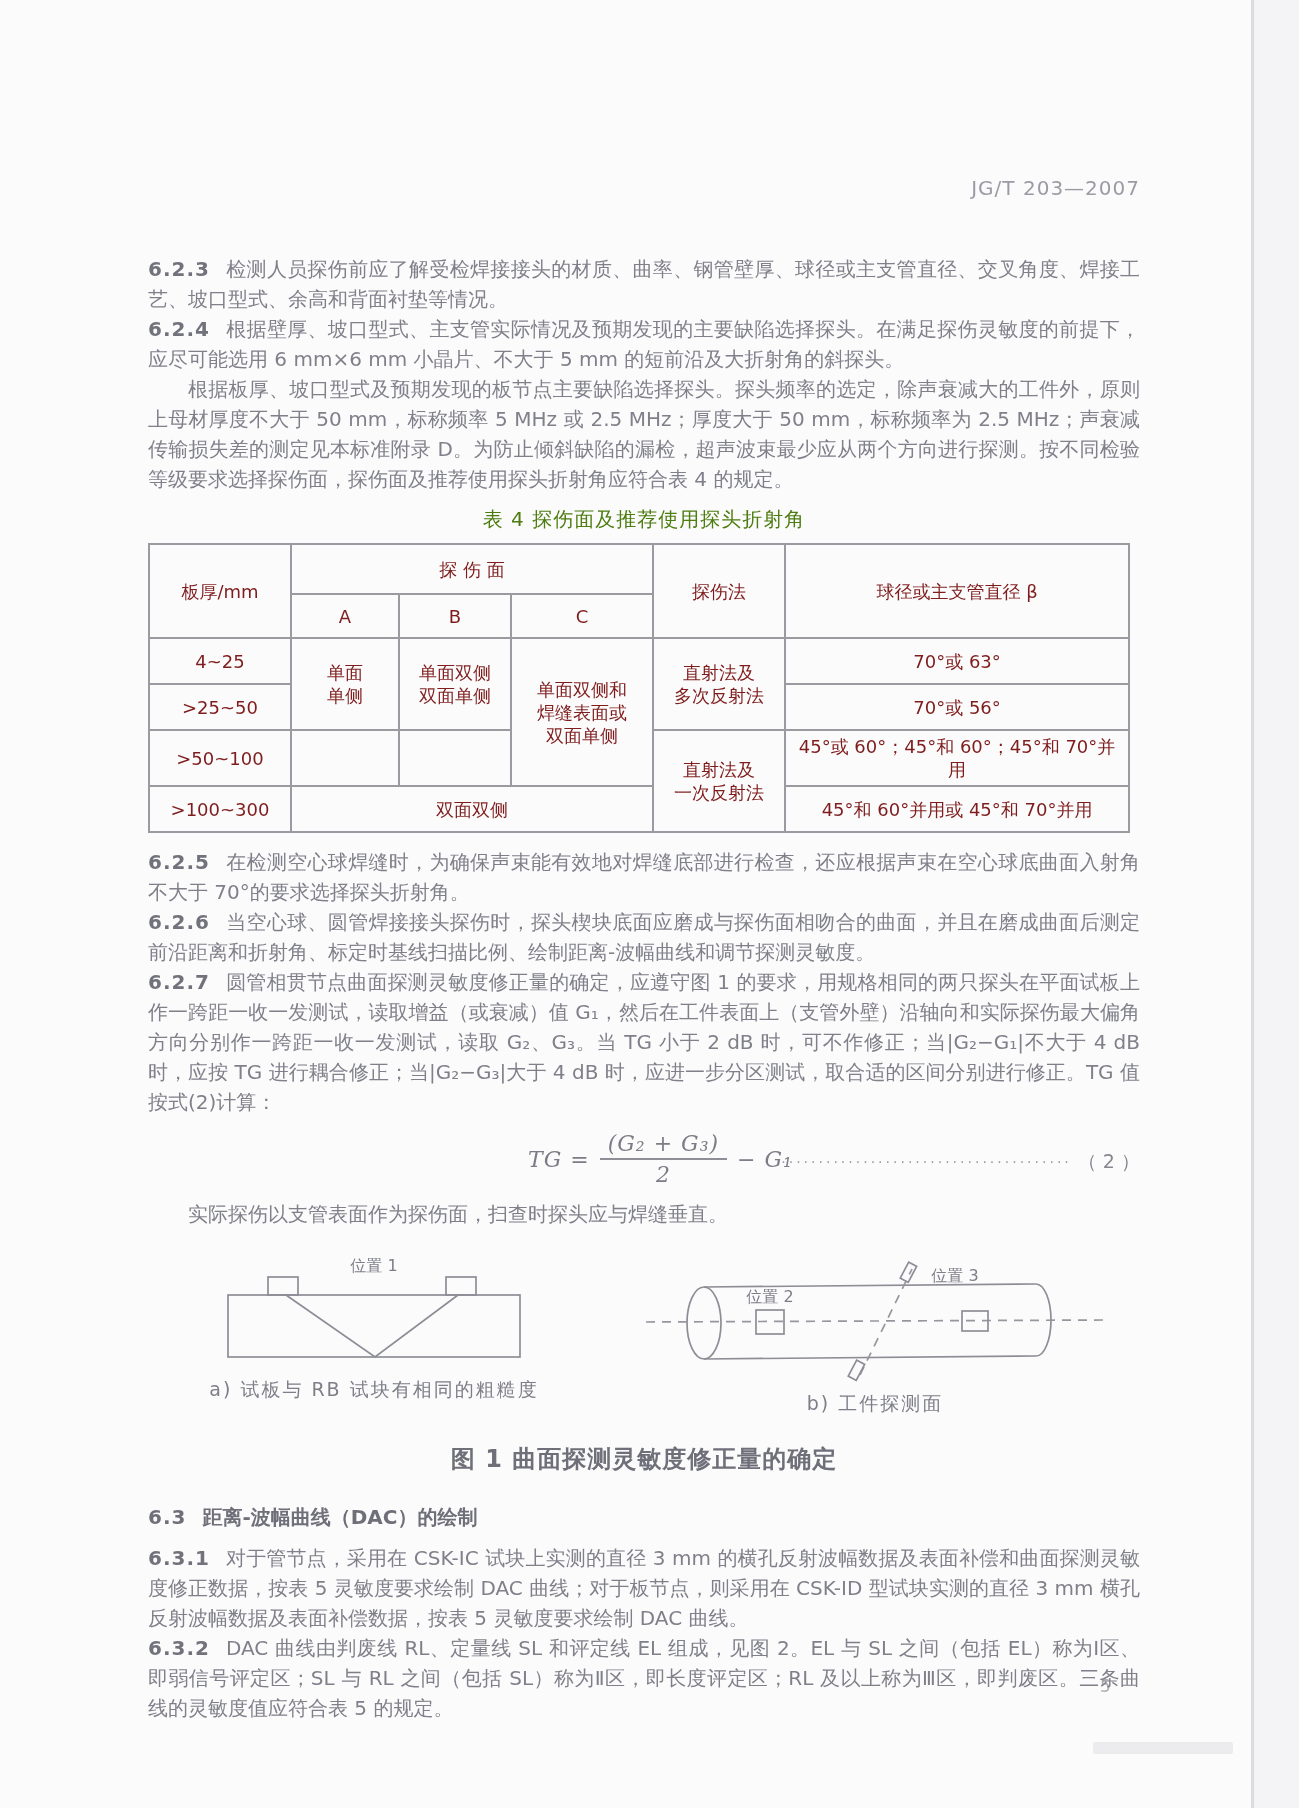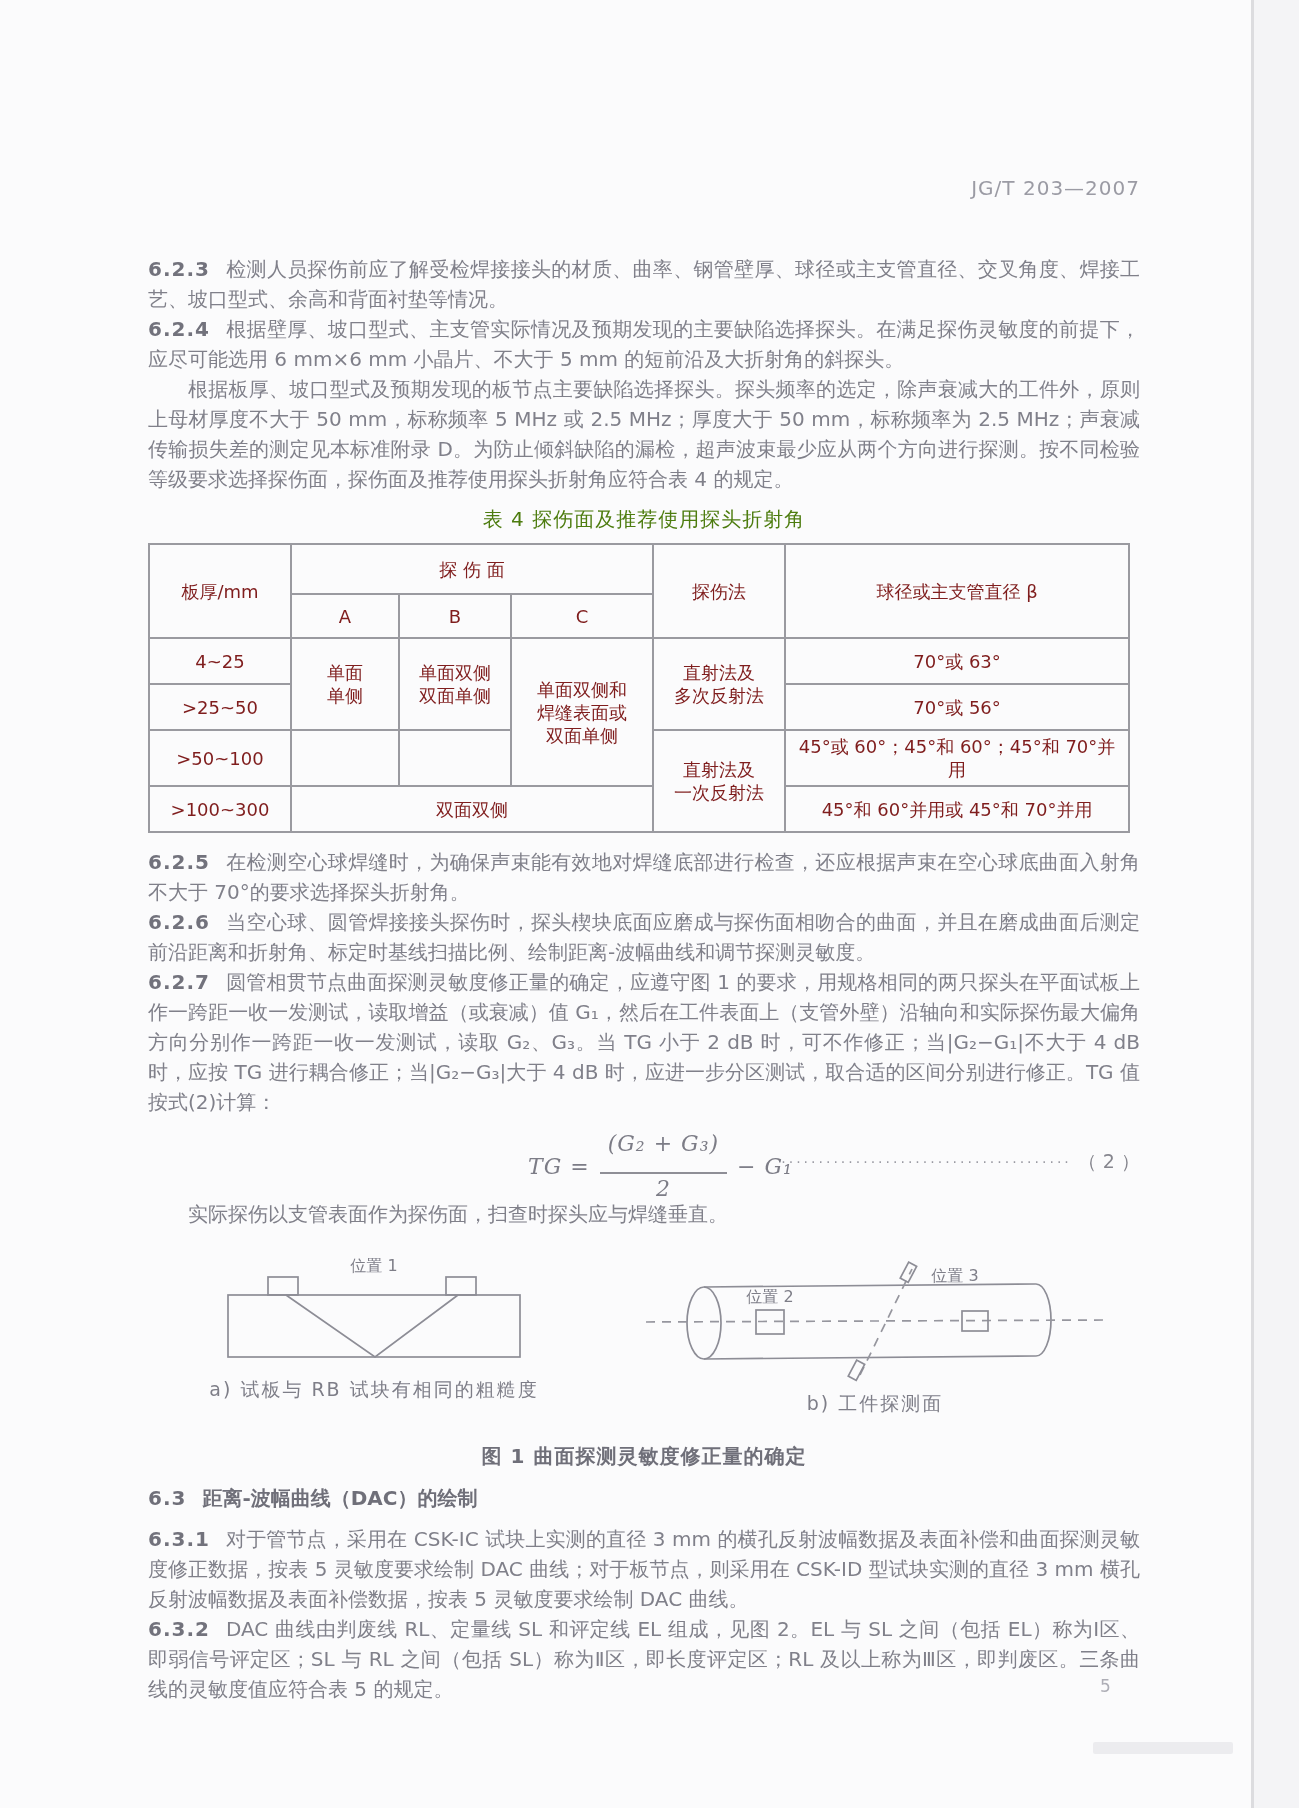--- a/index.html
+++ b/index.html
@@ -36,36 +36,36 @@
   table.t4 tr.hdr2 th{height:34px;}
   table.t4 td{height:36px;}
 
   .formula-row{position:relative;margin:14px 0 4px 0;height:64px;}
   .formula{
     position:absolute;left:380px;top:0;display:flex;align-items:center;
     font-family:"DejaVu Serif","Liberation Serif",serif;font-style:italic;
     font-size:22px;color:#7c7c86;letter-spacing:1px;
   }
   .frac{display:inline-flex;flex-direction:column;align-items:center;margin:0 10px;}
-  .frac-top{padding:0 8px 16px 8px;border-bottom:2px solid #8e8e96;}
+  .frac-top{padding:0 8px 2px 8px;border-bottom:2px solid #8e8e96;}
   .frac-bot{padding-top:2px;}
   .formula-ref{position:absolute;right:0;top:18px;display:flex;align-items:center;color:#9a9aa2;}
   .leader{font-size:14px;letter-spacing:3px;}
   .eqnum{font-size:19px;margin-left:6px;color:#86868e;}
 
   .figures{display:flex;justify-content:space-between;margin-top:26px;padding:0 30px 0 40px;}
   .figure{display:flex;flex-direction:column;align-items:center;}
   .fig-caption{font-size:19px;color:#7e7e88;margin-top:4px;letter-spacing:2px;}
   .ln{fill:none;stroke:#8d8d96;stroke-width:1.7;}
   .dash{fill:none;stroke:#96969e;stroke-width:1.7;stroke-dasharray:9 7;}
   .figtext{font-size:16px;fill:#7e7e88;font-family:"DejaVu Sans","Liberation Sans",sans-serif;}
 
-  .fig1-caption{text-align:center;font-weight:bold;font-size:20px;color:#6f6f79;margin-top:26px;letter-spacing:1px;}
-
-  .sec-heading{font-size:20px;font-weight:bold;color:#6f6f79;margin-top:12px;line-height:32px;}
+  .fig1-caption{text-align:center;font-weight:bold;font-size:24px;color:#6f6f79;margin-top:26px;letter-spacing:1px;}
+
+  .sec-heading{font-size:20px;font-weight:bold;color:#6f6f79;margin-top:26px;line-height:32px;}
   .sec-heading .num{margin-right:16px;letter-spacing:1px;}
   .after-heading{margin-top:10px;}
 </style>
 </head>
 <body>
 
 <div class="page-edge-line"></div>
 <div class="page-edge-strip"></div>
 <div class="smudge"></div>
 <div class="page-number">5</div>

